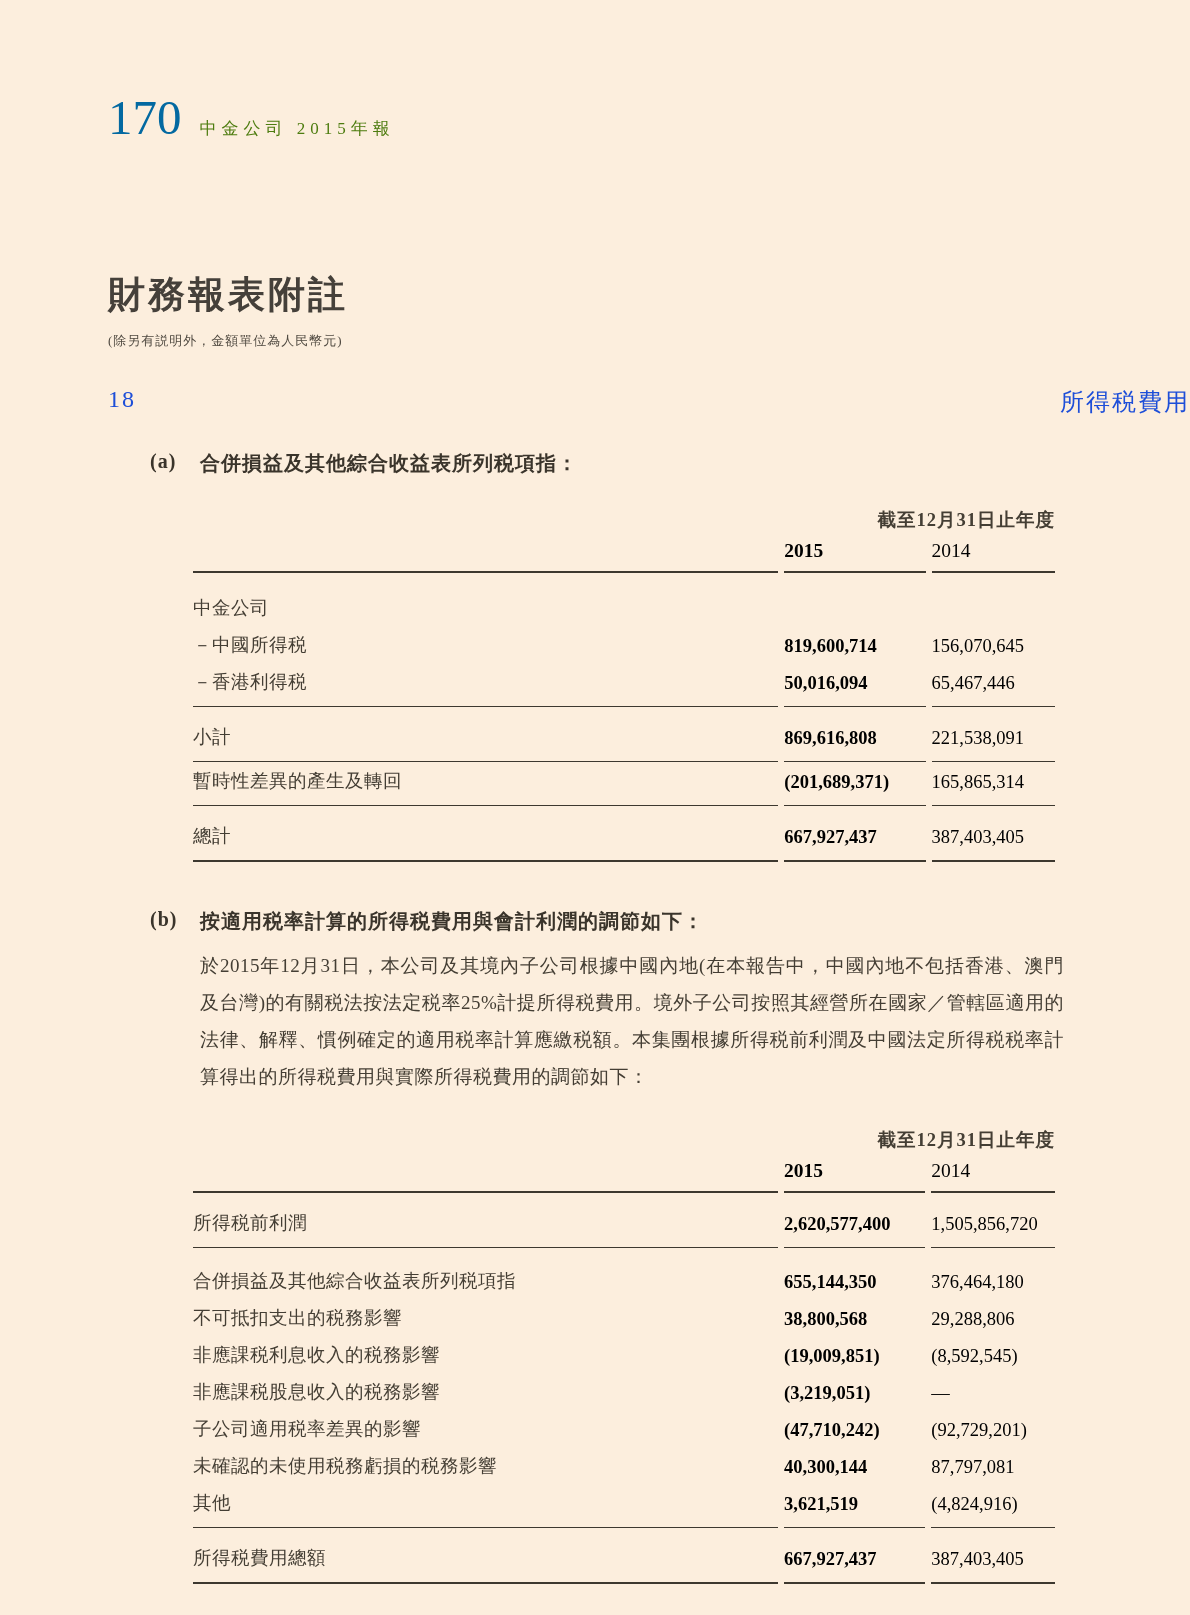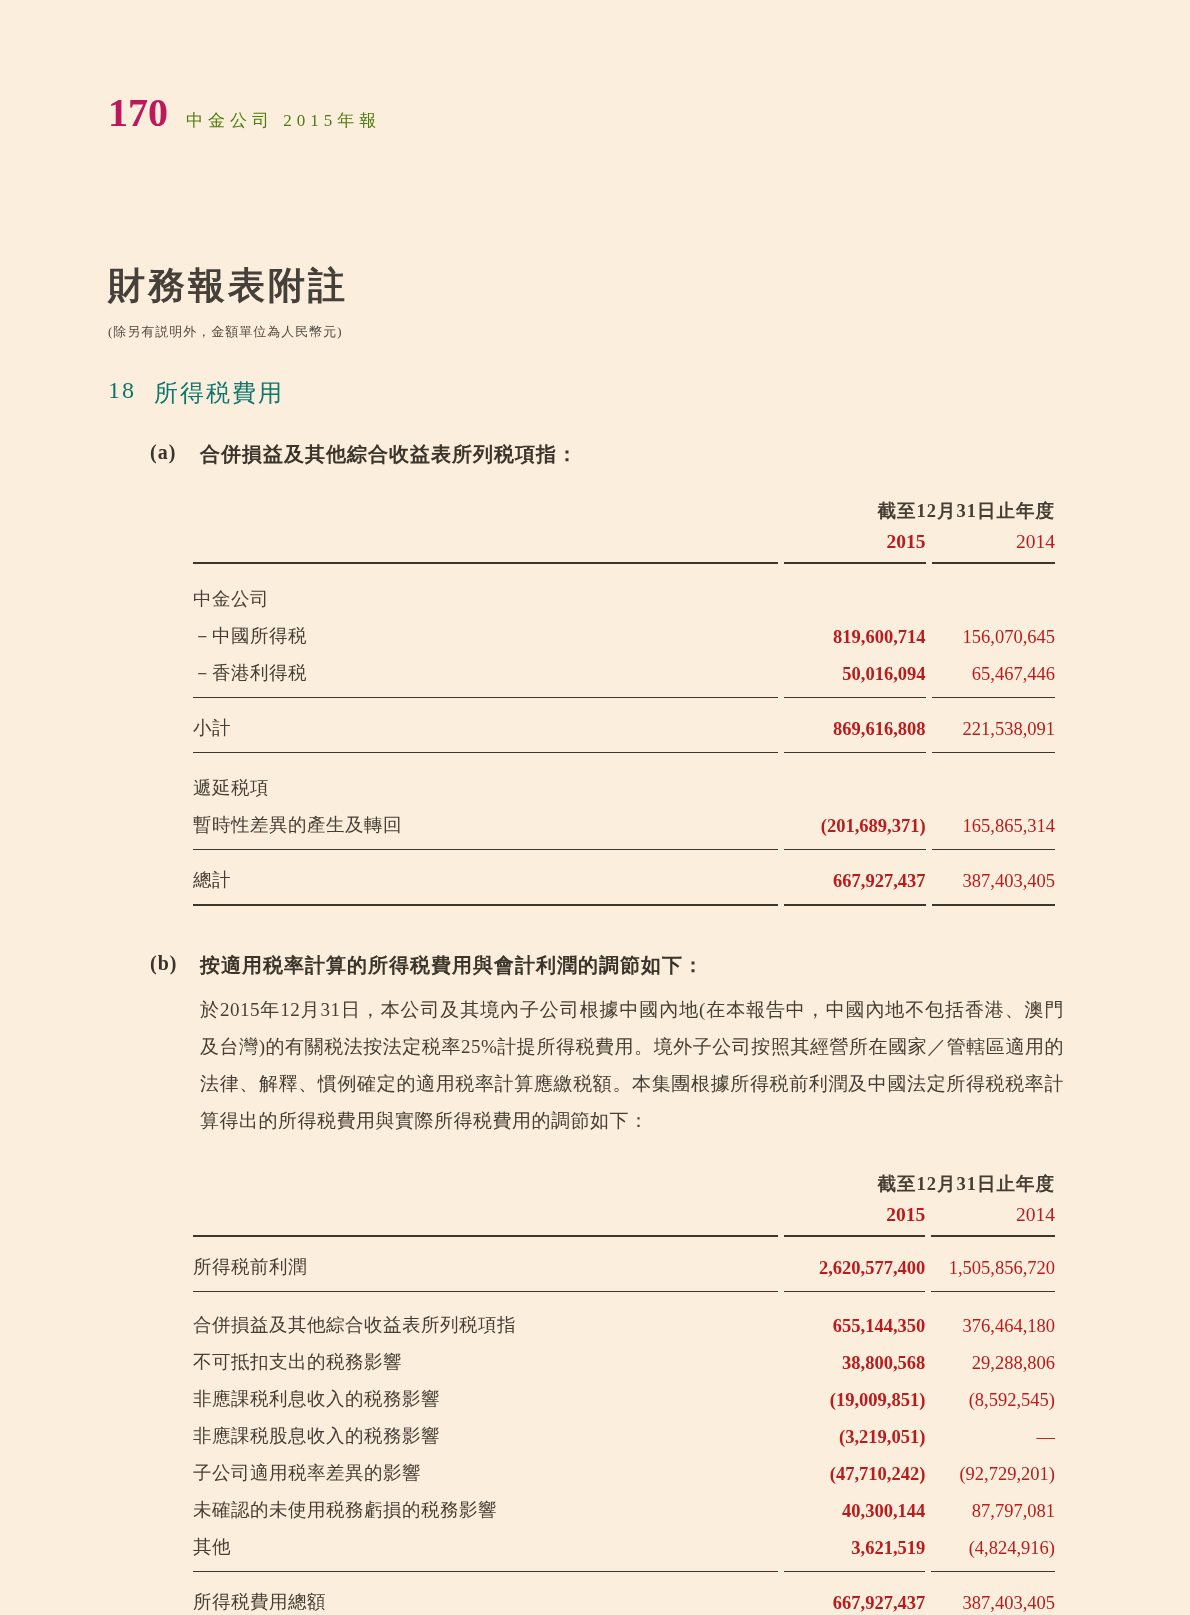--- a/index.html
+++ b/index.html
@@ -8,29 +8,29 @@
     width: 1190px; height: 1615px;
     font-family: "Liberation Serif", "DejaVu Serif", serif;
     color: #3f3a31;
     overflow: hidden;
     position: relative;
   }
   .page { width: 1190px; height: 1615px; padding-top: 93px; }
 
   
   .report-header { margin-left: 108px; display: flex; align-items: baseline; gap: 18px; }
-  .page-number { font-size: 40px; font-weight: 700; color: #be185d; line-height: 1; }
+  .page-number { font-size: 49px; font-weight: 400; color: #0369a1; line-height: 1; }
   .report-title { font-size: 17px; color: #4d7c0f; letter-spacing: 5px; }
 
   
   .doc-title { margin: 128px 0 0 108px; font-size: 37px; font-weight: bold; color: #45403a; letter-spacing: 3px; }
   .doc-subtitle { margin: 12px 0 0 108px; font-size: 13px; color: #504a41; letter-spacing: 1px; }
 
   
-  .section-heading { margin: 36px 0 0 108px; font-size: 24px; color: #0f766e; letter-spacing: 2px; display: flex; gap: 18px; }
+  .section-heading { margin: 36px 0 0 108px; font-size: 24px; color: #1d4ed8; letter-spacing: 2px; display: flex; gap: 18px; justify-content: space-between; }
 
   
   .part-heading { display: flex; margin-left: 150px; font-size: 20px; font-weight: bold; color: #3a342b; letter-spacing: 1px; }
   .part-heading .part-label { width: 50px; font-weight: bold; }
   .part-a { margin-top: 32px; }
   .part-b { margin-top: 46px; }
 
   
   .body-paragraph {
     margin: 12px 0 0 200px; width: 864px;
@@ -41,21 +41,21 @@
   
   .fin-table {
     margin-left: 187px; width: 874px;
     border-collapse: separate; border-spacing: 6px 0;
     font-size: 18.5px; color: #443e34;
   }
   .fin-table .c-label { width: 596px; }
   .fin-table .c-y2015 { width: 142px; }
   .fin-table .c-y2014 { width: 124px; }
   .fin-table td { vertical-align: bottom; padding: 6px 0; letter-spacing: 0.5px; font-family: Liberation Serif, serif; }
-  .fin-table .num { text-align: right; color: #b91c1c; letter-spacing: 0; }
+  .fin-table .num { text-align: left; color: #000000; letter-spacing: 0; }
   .fin-table .y2015 { font-weight: bold; }
   .fin-table .period { text-align: right; font-weight: bold; font-size: 18.5px; padding-bottom: 2px; letter-spacing: 1px; }
   .fin-table .year-row td { font-size: 19.5px; padding-bottom: 9px; }
   .rule-thick > td { border-bottom: 2.5px solid #3d382f; }
   .rule-thin  > td { border-bottom: 1.4px solid #3d382f; }
   .r-group > td { padding-top: 22px; }
   .r-first > td { padding-top: 20px; }
   .r-sub   > td { padding-top: 17px; padding-bottom: 12px; }
   .r-prerule > td { padding-bottom: 12px; }
   .tbl-a { margin-top: 24px; }
@@ -115,25 +115,20 @@
       <tr class="rule-thin r-prerule">
         <td>－香港利得税</td>
         <td class="num y2015">50,016,094</td>
         <td class="num">65,467,446</td>
       </tr>
       <tr class="rule-thin r-sub">
         <td>小計</td>
         <td class="num y2015">869,616,808</td>
         <td class="num">221,538,091</td>
       </tr>
-      <tr class="r-group">
-        <td>遞延税項</td>
-        <td class="num y2015"></td>
-        <td class="num"></td>
-      </tr>
       <tr class="rule-thin r-prerule">
         <td>暫時性差異的產生及轉回</td>
         <td class="num y2015">(201,689,371)</td>
         <td class="num">165,865,314</td>
       </tr>
       <tr class="rule-thick r-sub">
         <td>總計</td>
         <td class="num y2015">667,927,437</td>
         <td class="num">387,403,405</td>
       </tr>

